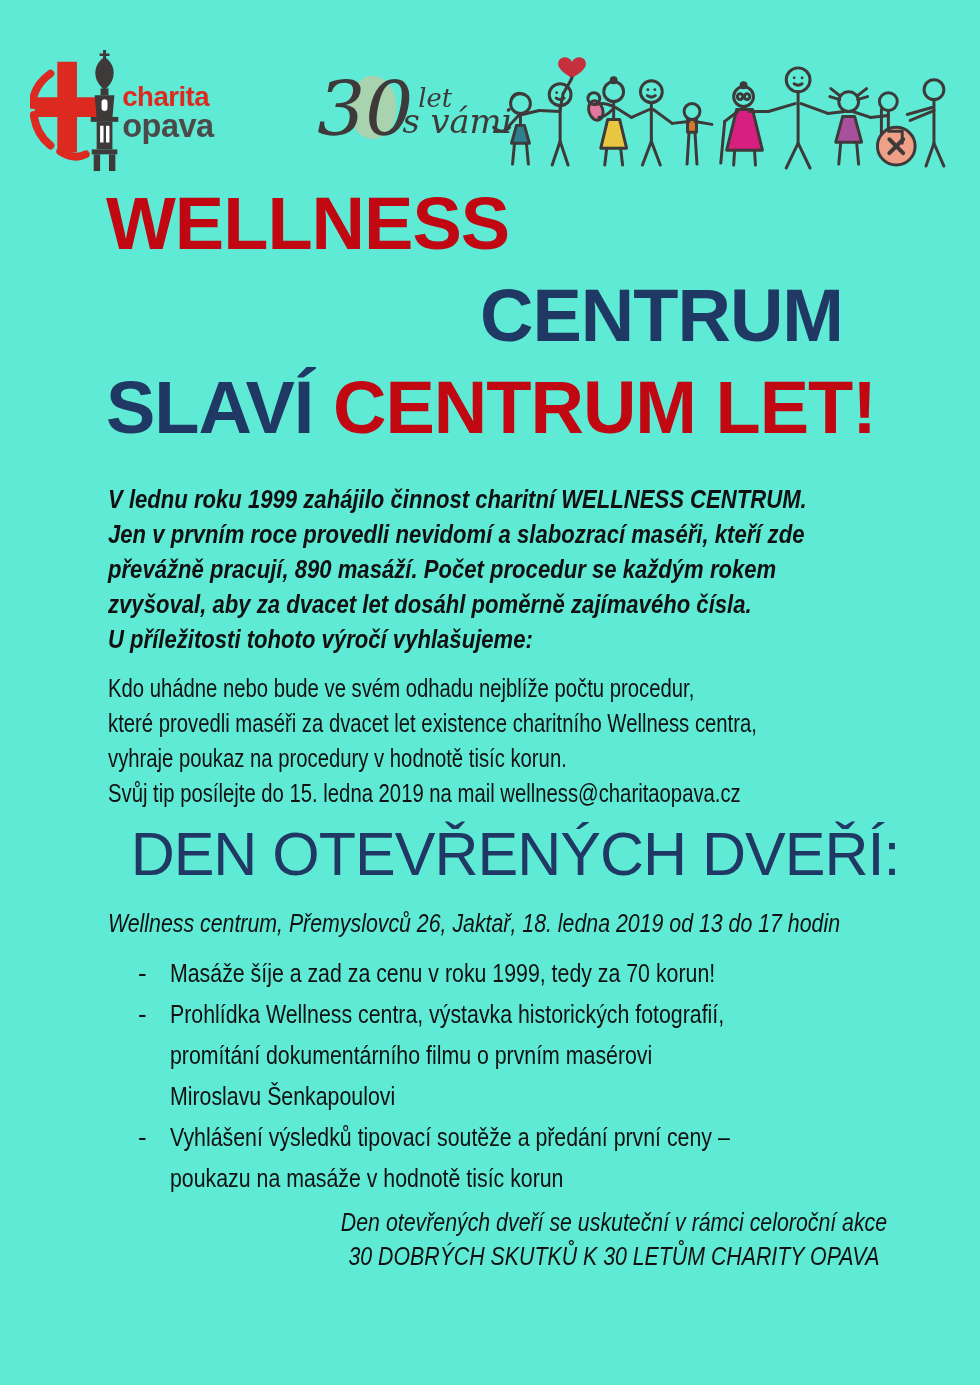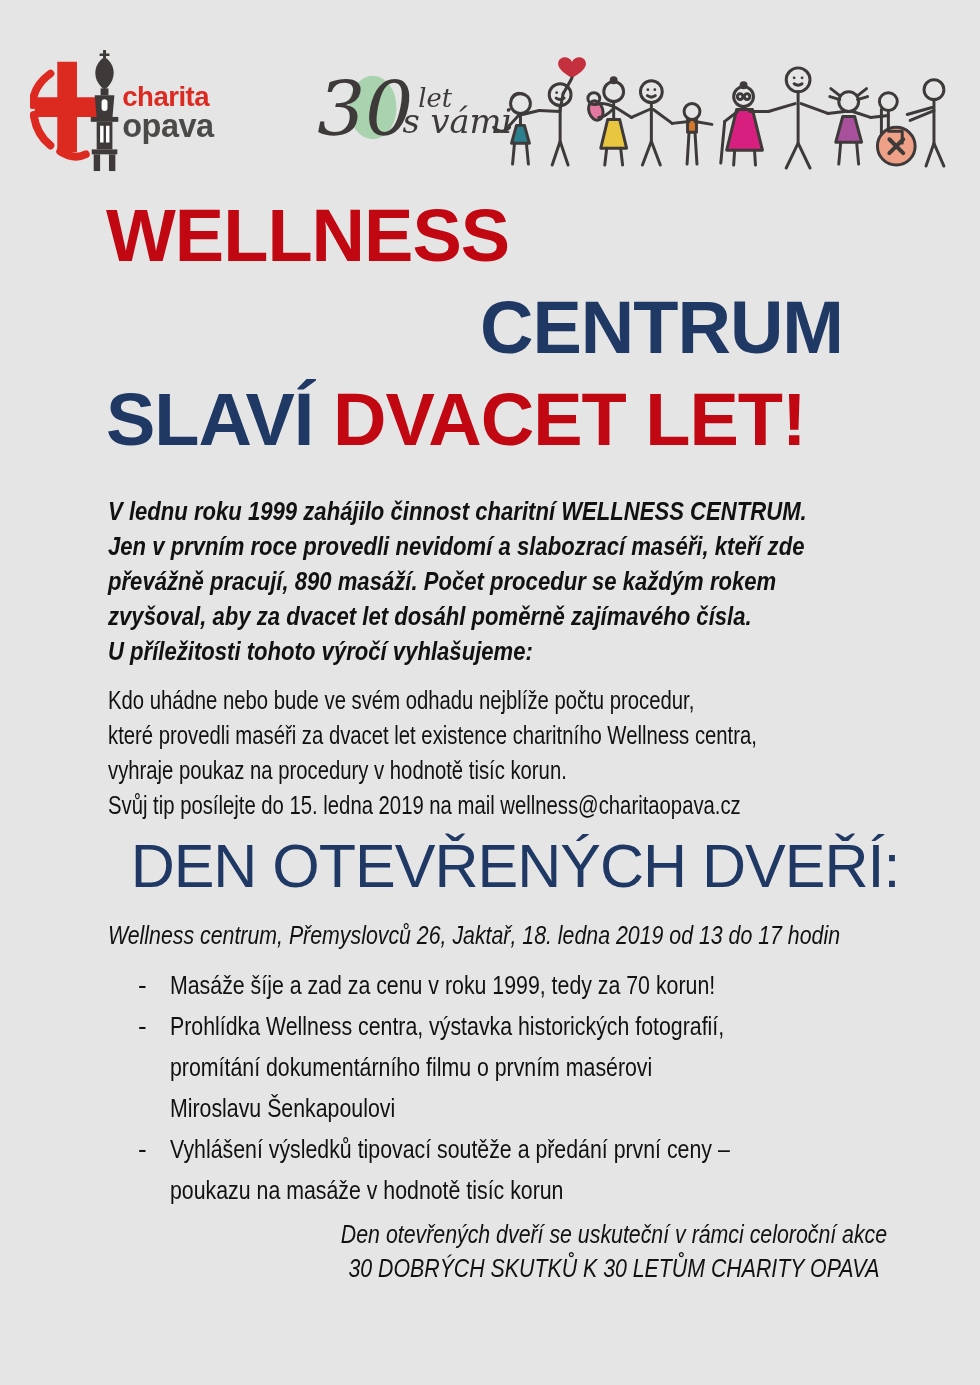--- a/index.html
+++ b/index.html
@@ -1,25 +1,25 @@
 <!DOCTYPE html>
 <html style="--red: #C00712; --navy: #1F3864; --charcoal: #3E3A39; --logo_red: #DD2A21; --logo_gray: #4B4A49; --green: #A9D2AF; --teal: #2B7F8E; --heart: #C5303E; --yellow: #E9C63F; --baby_pink: #E2789F; --orange: #D4782B; --magenta: #D61F7E; --purple: #A8509C; --wheel: #EFA188;"><head>
 <meta charset="utf-8">
 <style>
   html,body{margin:0;padding:0;background:#888;}
   .page{
-    width:980px;height:1385px;margin:0 auto;background:#e5e5e5;
+    width:980px;height:1385px;margin:0 auto;background:#5eead4;
     font-family:"Liberation Sans","DejaVu Sans",sans-serif;color:#111;
     overflow:hidden;position:relative;
   }
   
   .header{display:flex;align-items:flex-start;padding:50px 18px 0 30px;height:124px;}
   .anniv{margin-left:auto;margin-top:2px;}
   
-  .titles{margin-top:16px;padding:0 60px 0 106px;font-weight:700;
+  .titles{margin-top:4px;padding:0 60px 0 106px;font-weight:700;
           font-size:74px;line-height:92px;letter-spacing:-1px;white-space:nowrap;}
   .t2{padding-left:374px;}
   .c-red{color:var(--red);}
   .c-navy{color:var(--navy);}
   
   .intro{margin:28px 40px 0 108px;font-size:26px;line-height:35px;
          font-weight:700;font-style:italic;}
   .h2{margin-top:2px;padding-left:50px;text-align:center;color:var(--navy);
       font-size:61px;line-height:78px;font-weight:400;letter-spacing:-1px;white-space:nowrap;}
   .h2b{margin-top:4px;text-align:center;}
@@ -179,21 +179,21 @@
         </g>
       </g>
     </svg>
   </div>
 
   <div class="titles">
     <div class="c-red">WELLNESS</div>
     <div class="c-navy t2">CENTRUM</div>
     <div>
       <span class="c-navy">SLAVÍ</span>
-      <span class="c-red">DVACET LET!</span>
+      <span class="c-red">CENTRUM LET!</span>
     </div>
   </div>
 
   <div class="intro nw85">
     <div class="line">V lednu roku 1999 zahájilo činnost charitní WELLNESS CENTRUM.</div>
     <div class="line">Jen v prvním roce provedli nevidomí a slabozrací maséři, kteří zde</div>
     <div class="line">převážně pracují, 890 masáží. Počet procedur se každým rokem</div>
     <div class="line">zvyšoval, aby za dvacet let dosáhl poměrně zajímavého čísla.</div>
     <div class="line">U příležitosti tohoto výročí vyhlašujeme:</div>
   </div>

